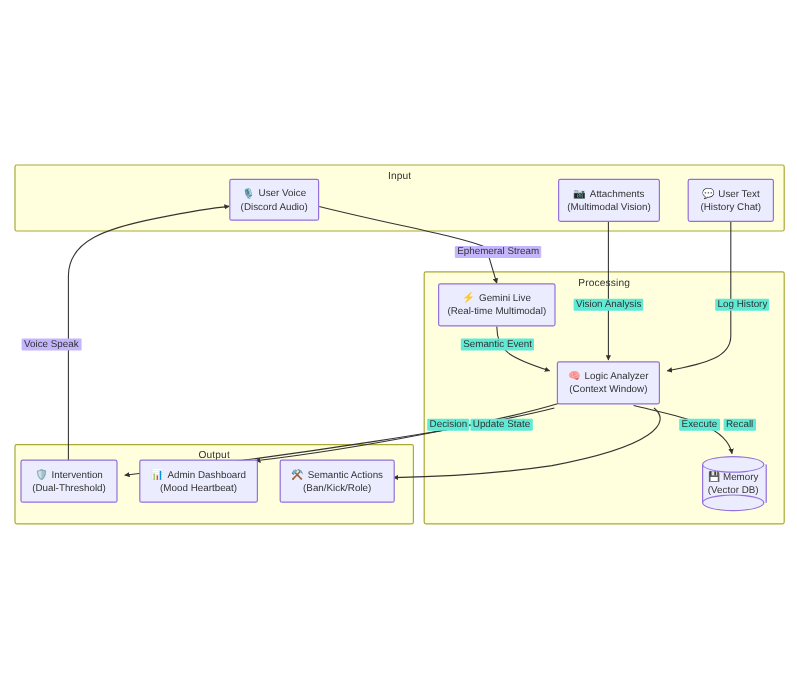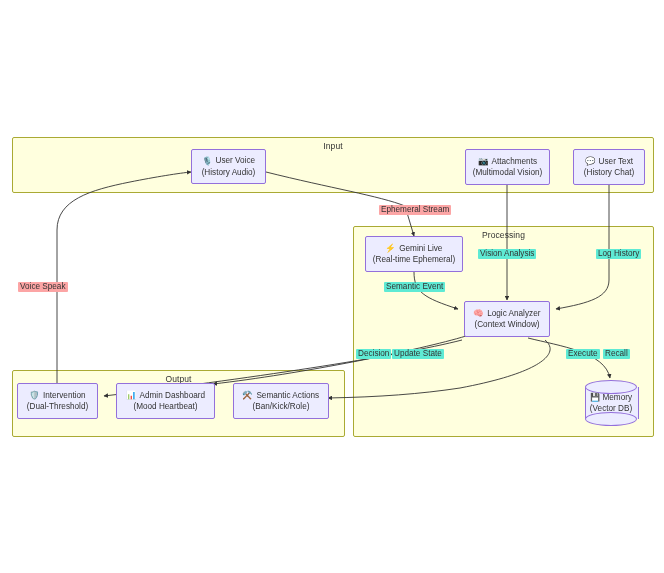--- a/index.html
+++ b/index.html
@@ -116,21 +116,21 @@
     justify-content: center;
     font-size: 8.2px;
     color: #333333;
     line-height: 1.35;
     text-align: center;
     z-index: 2;
   }
   
   .edge-label {
     position: absolute;
-    background: #fca5a5;
+    background: #c4b5fd;
     color: #333333;
     font-size: 8.2px;
     padding: 0px 2px;
     white-space: nowrap;
     border-radius: 1px;
     line-height: 1.25;
   }
   .edge-label.on-yellow {
     background: #5eead4;
   }
@@ -178,21 +178,21 @@
 
       <path d="M 57,384 L 57,230 C 57,200 90,190 130,182 C 155,177 180,173 191,172"></path>
     </g>
   </svg>
 
   <div class="node" style="left:191px; top:149px; width:75px; height:35px;">
     <div class="line1">
       <span class="emoji">🎙️</span>
       <span>User Voice</span>
     </div>
-    <div class="line2">(History Audio)</div>
+    <div class="line2">(Discord Audio)</div>
   </div>
 
   <div class="node" style="left:465px; top:149px; width:85px; height:36px;">
     <div class="line1">
       <span class="emoji">📷</span>
       <span>Attachments</span>
     </div>
     <div class="line2">(Multimodal Vision)</div>
   </div>
 
@@ -202,21 +202,21 @@
       <span>User Text</span>
     </div>
     <div class="line2">(History Chat)</div>
   </div>
 
   <div class="node" style="left:365px; top:236px; width:98px; height:36px;">
     <div class="line1">
       <span class="emoji">⚡</span>
       <span>Gemini Live</span>
     </div>
-    <div class="line2">(Real-time Ephemeral)</div>
+    <div class="line2">(Real-time Multimodal)</div>
   </div>
 
   <div class="node" style="left:464px; top:301px; width:86px; height:36px;">
     <div class="line1">
       <span class="emoji">🧠</span>
       <span>Logic Analyzer</span>
     </div>
     <div class="line2">(Context Window)</div>
   </div>
 

